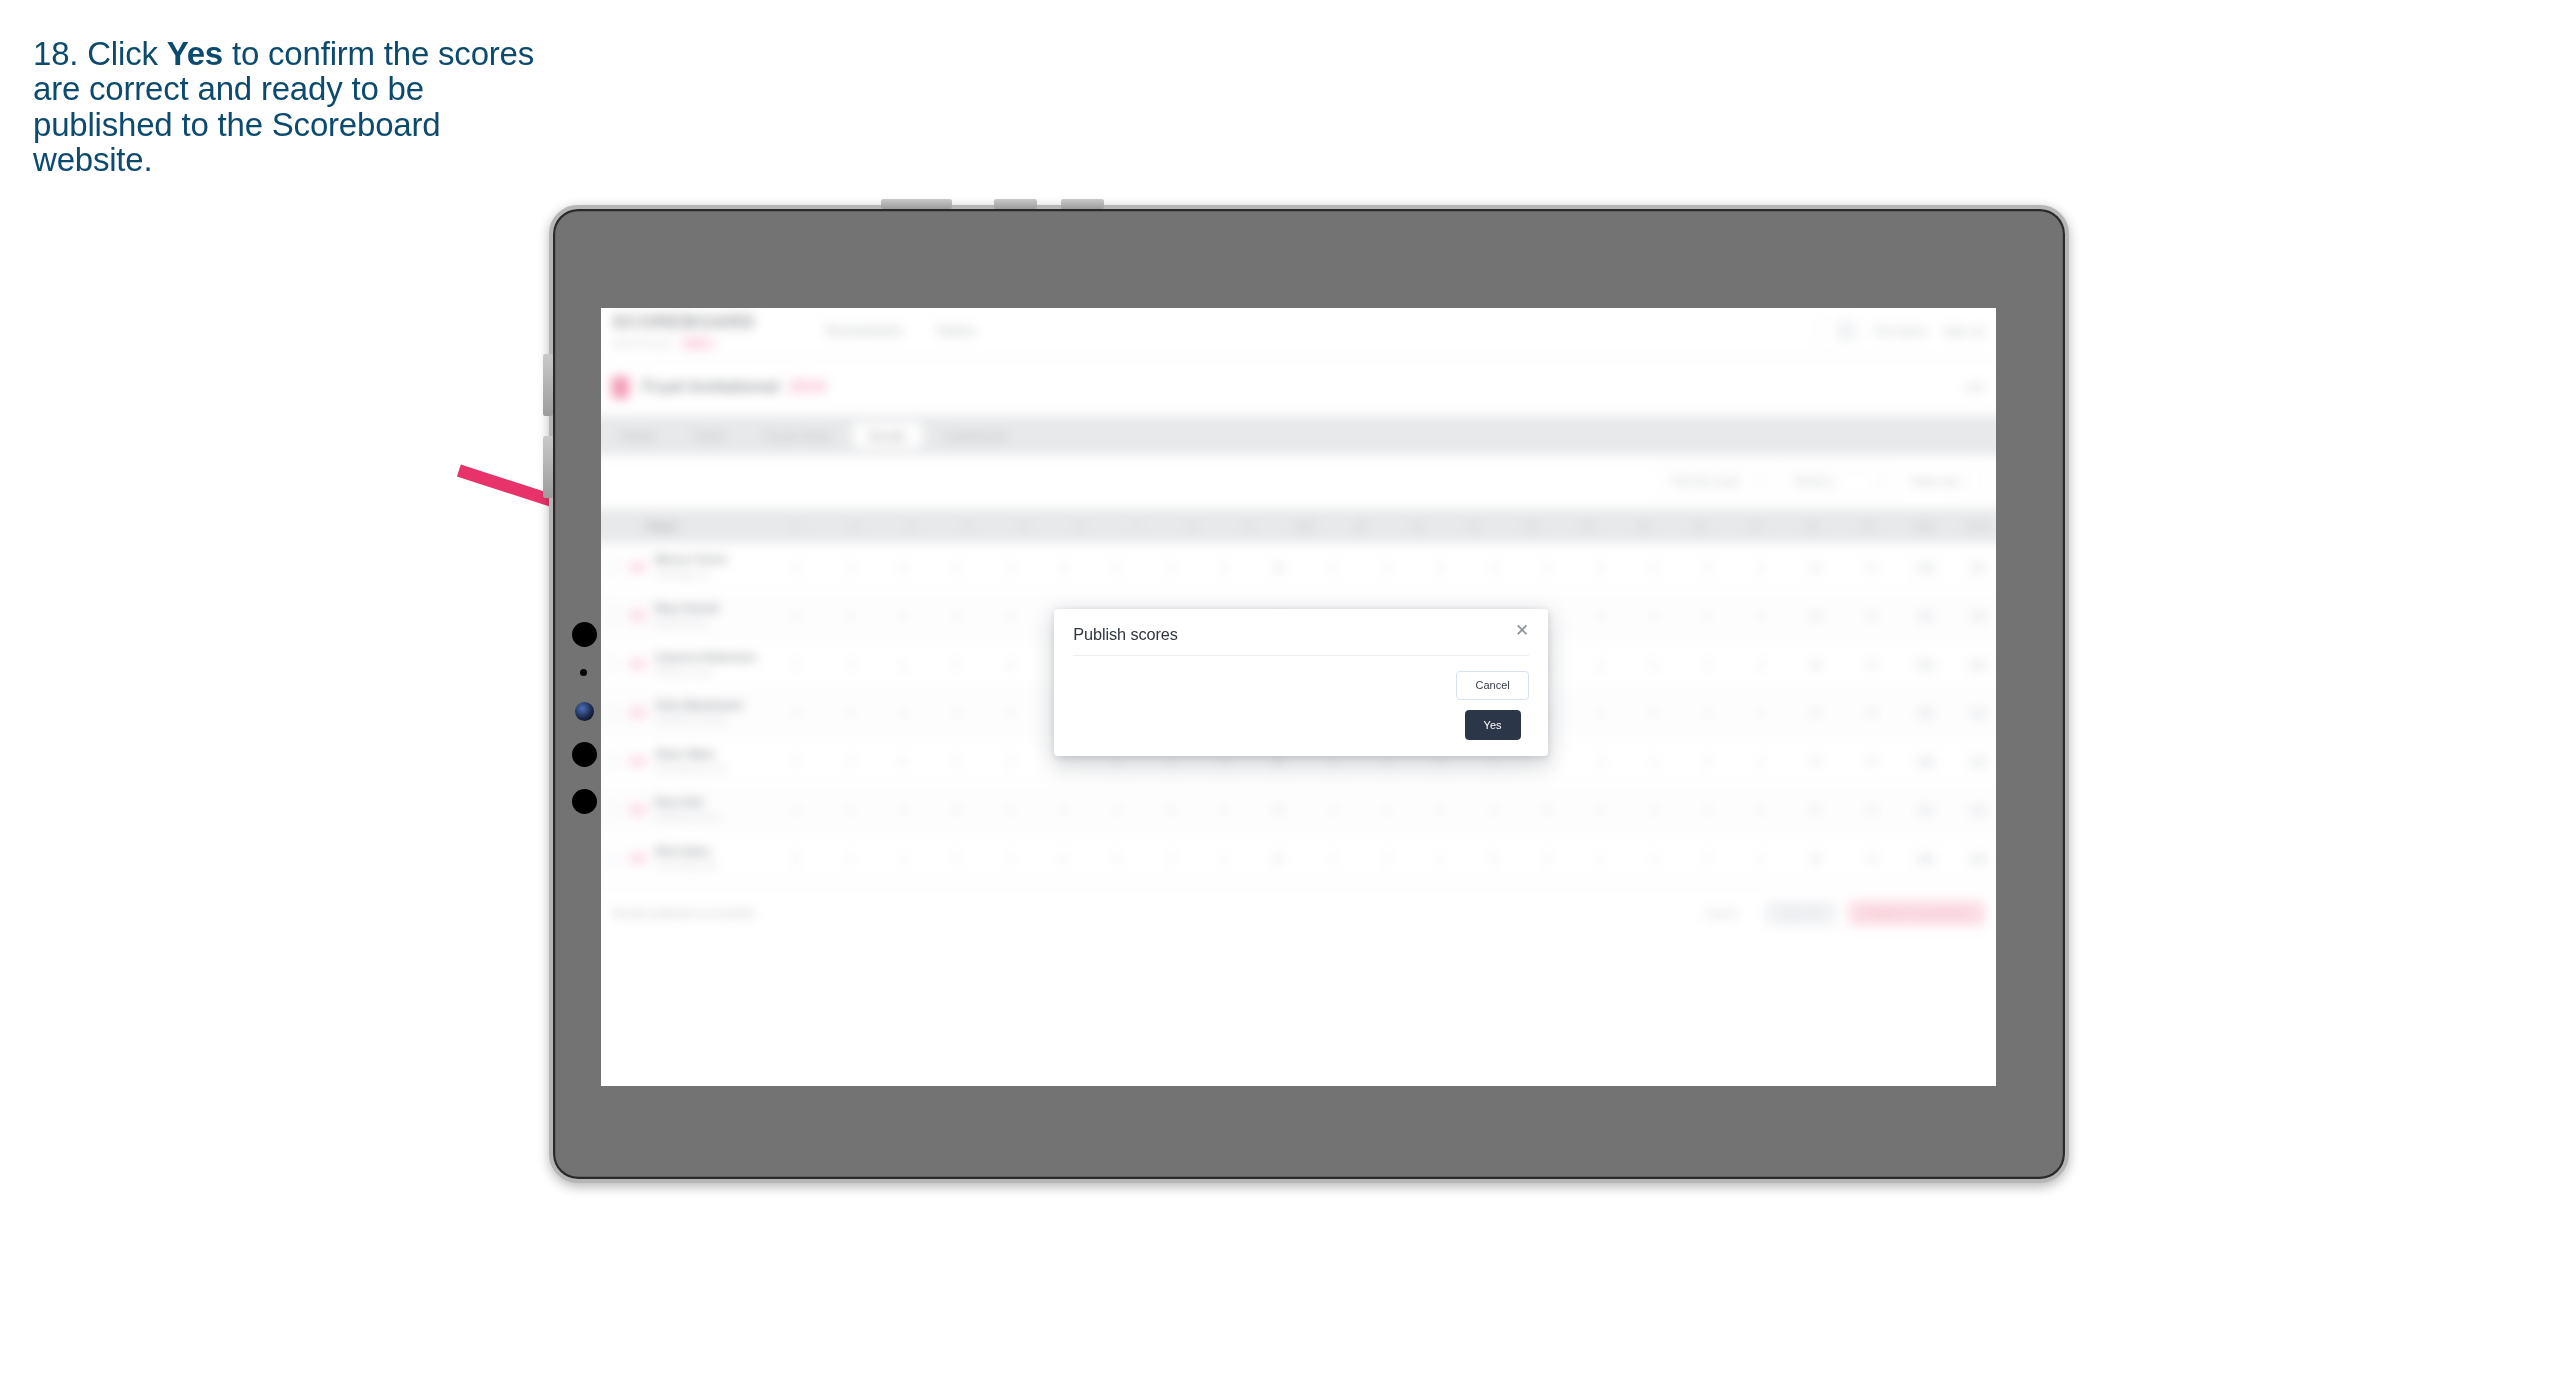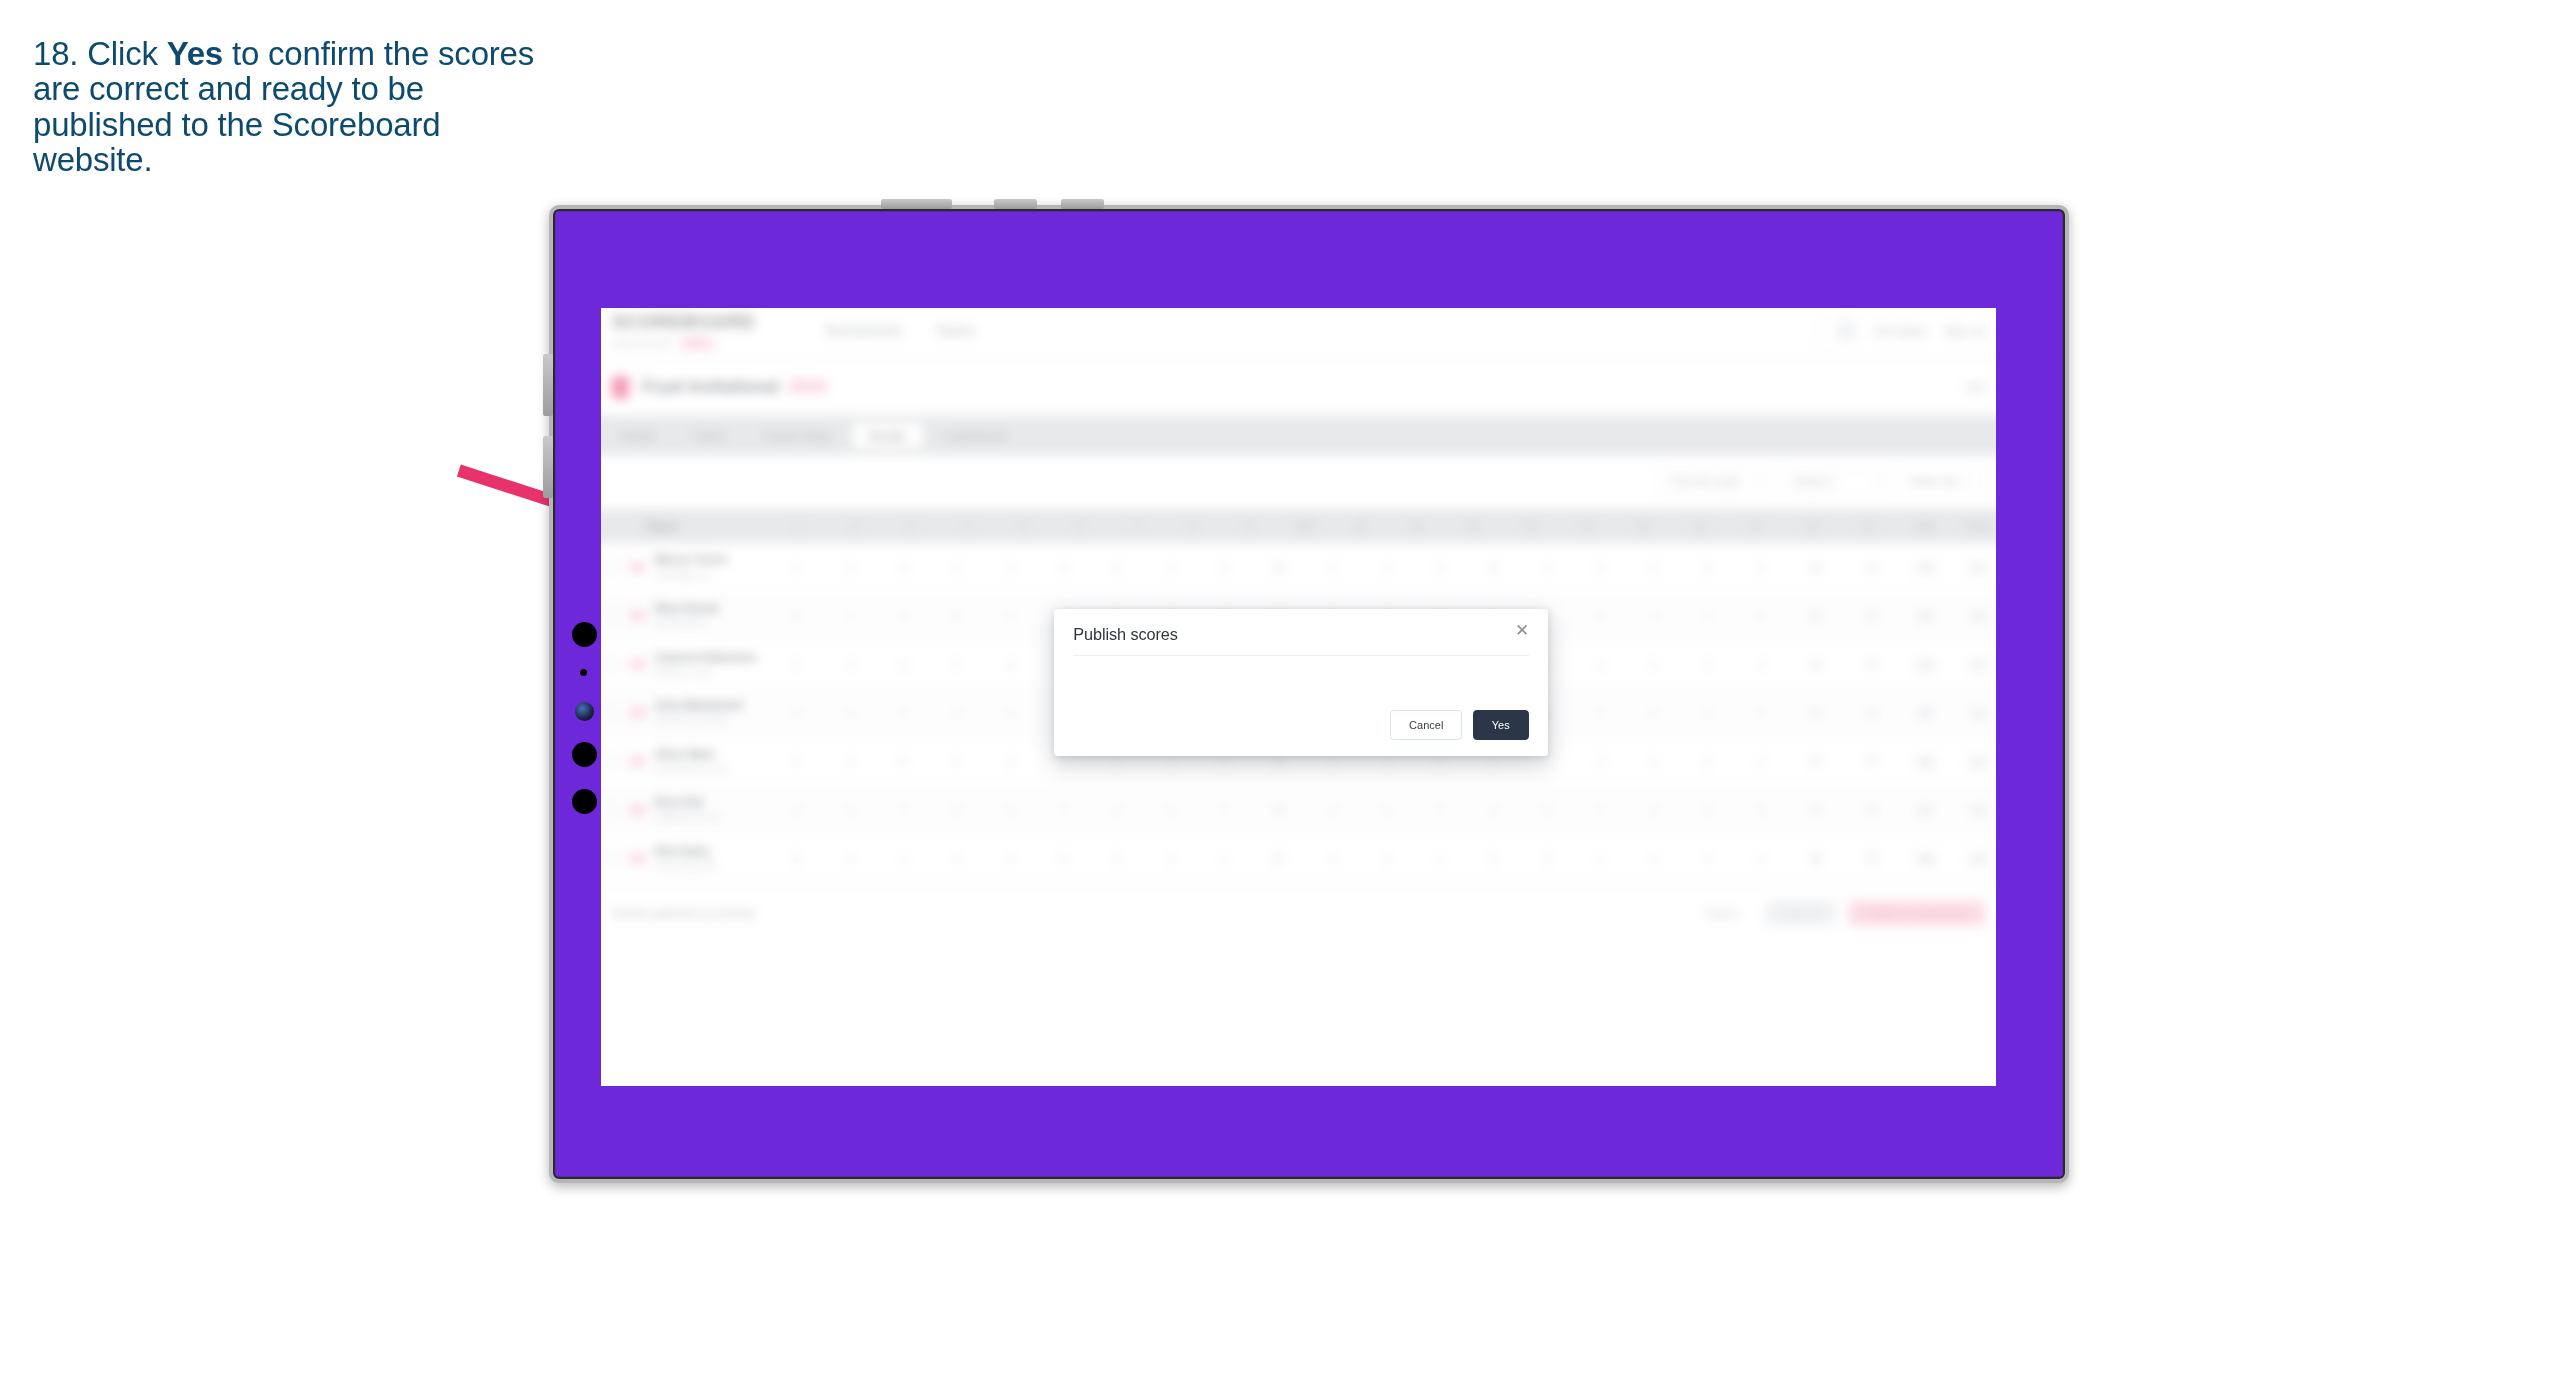--- a/index.html
+++ b/index.html
@@ -17,22 +17,22 @@
     letter-spacing:-0.2px;
   }
   #caption .b{font-weight:bold;}
 
   
   #arrow{position:absolute;left:0;top:0;width:2576px;height:1386px;pointer-events:none;}
 
   
   #tablet{
     position:absolute;left:549px;top:205px;width:1520px;height:978px;
-    border-radius:10px;
-    background:#6d28d9;
+    border-radius:29px;
+    background:#737373;
     border:4.5px solid #b6b6b6;
     box-sizing:border-box;
     box-shadow:0 3.7px 12px rgba(0,0,0,.28), inset 0 0 0 2.2px #2a2a2a;
   }
   .side-btn{position:absolute;background:linear-gradient(180deg,#c9c9c9,#9c9c9c);border-radius:2.2px;}
   .sb-top1{left:328px;top:-10.4px;width:71px;height:10.4px;}
   .sb-top2{left:441px;top:-10.4px;width:43px;height:10.4px;}
   .sb-top3{left:508px;top:-10.4px;width:43px;height:10.4px;}
   .sb-left1{left:-10.4px;top:145px;width:10.4px;height:62px;}
   .sb-left2{left:-10.4px;top:227px;width:10.4px;height:62px;}
@@ -121,21 +121,21 @@
     position:absolute;left:453px;top:301px;width:494px;height:147px;
     background:#fff;border-radius:3.7px;
     box-shadow:0 7.4px 25px rgba(24,32,48,.22),0 1.5px 6px rgba(24,32,48,.12);
     box-sizing:border-box;
   }
   .m-head{position:relative;padding:16.3px 19.3px 0 19.3px;}
   .m-title{font-size:16.3px;color:#2f3640;letter-spacing:-0.1px;}
   .m-x{position:absolute;right:16.3px;top:12px;width:19.3px;height:19.3px;display:flex;align-items:center;justify-content:center;color:#8c9198;font-size:17px;line-height:1;}
   .m-rule{position:absolute;left:19.3px;right:19.3px;top:46px;height:0.7px;background:#eceef1;}
   .m-body{padding:25px 19.3px 0 19.3px;font-size:11px;color:#5c626b;}
-  .m-foot{position:absolute;right:19.3px;bottom:16.3px;display:flex;gap:10.4px;align-items:center;}
+  .m-foot{position:absolute;right:19.3px;bottom:16.3px;display:flex;gap:10.4px;align-items:center;flex-direction:column;}
   .btn{font-size:11px;border-radius:3.7px;padding:8.2px 18px;line-height:1;}
   .btn-cancel{background:#fff;border:0.7px solid #d7e2f0;color:#3a4049;}
   .btn-yes{background:#2b3648;border:0.7px solid #2b3648;color:#fff;}
 </style>
 </head>
 <body>
 
 <div id="caption">
   <span>18. Click </span><span class="b">Yes</span><span> to confirm the scores are correct and ready to be published to the Scoreboard website.</span>
 </div>

